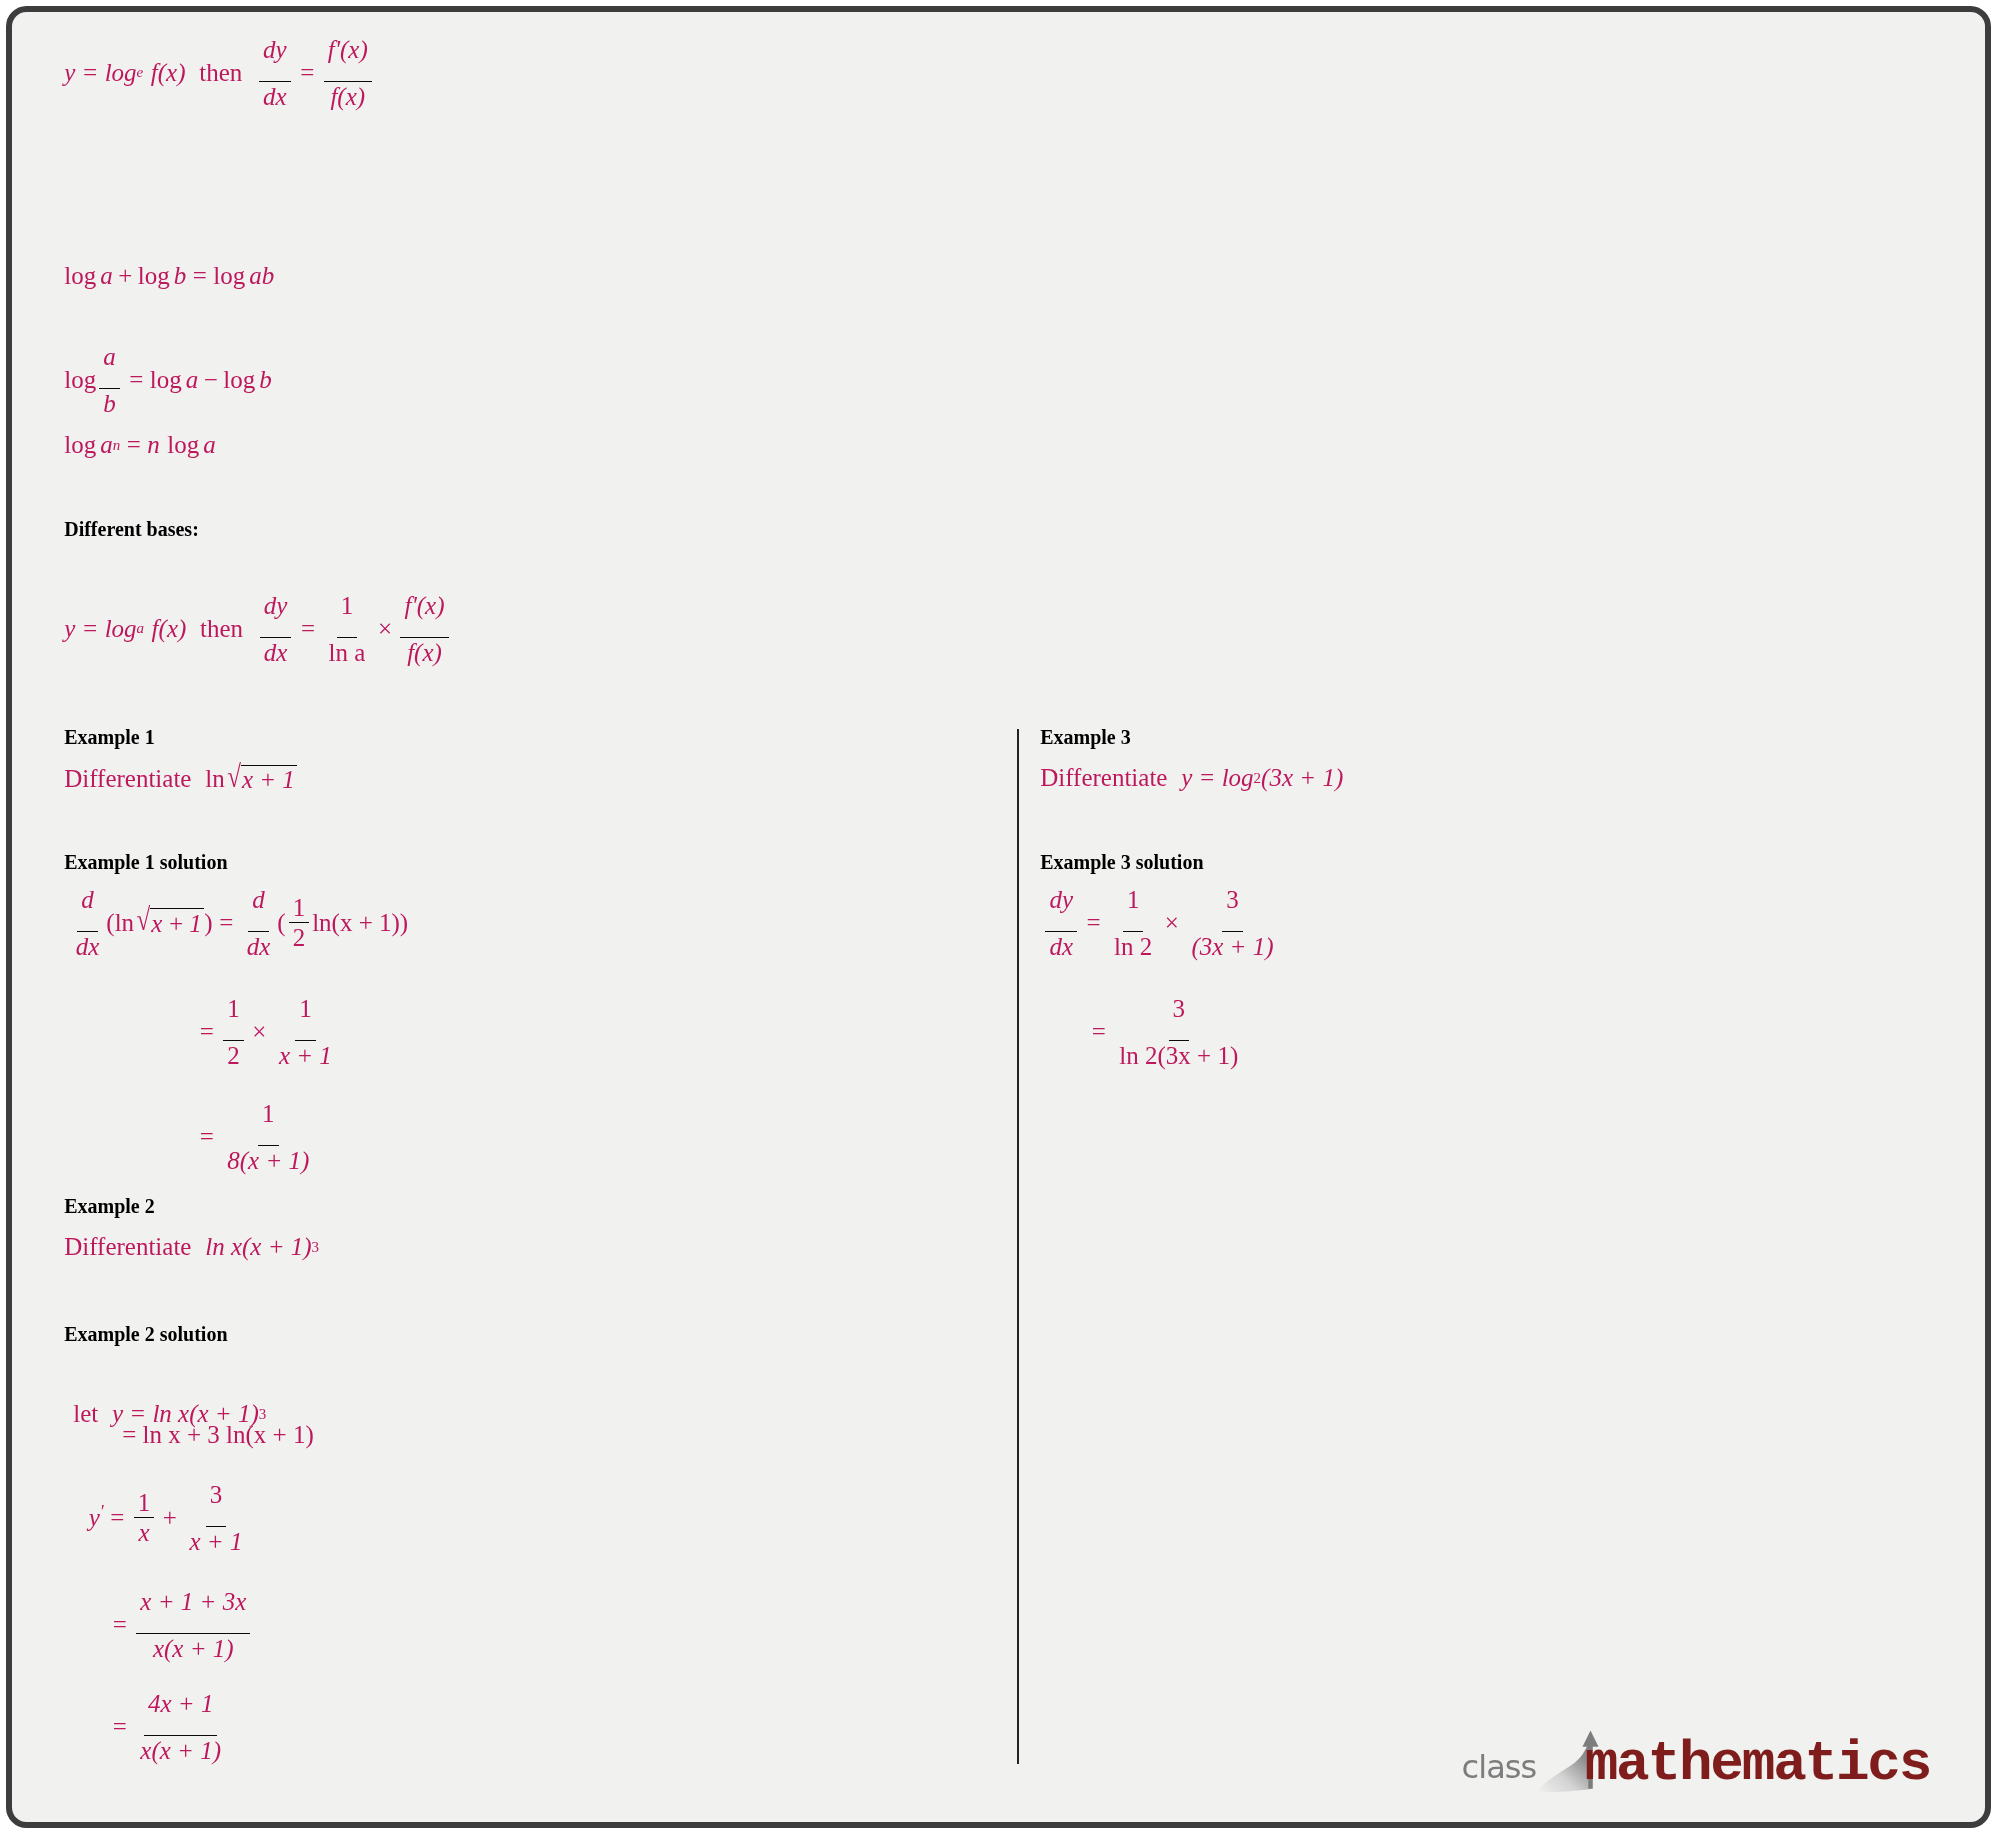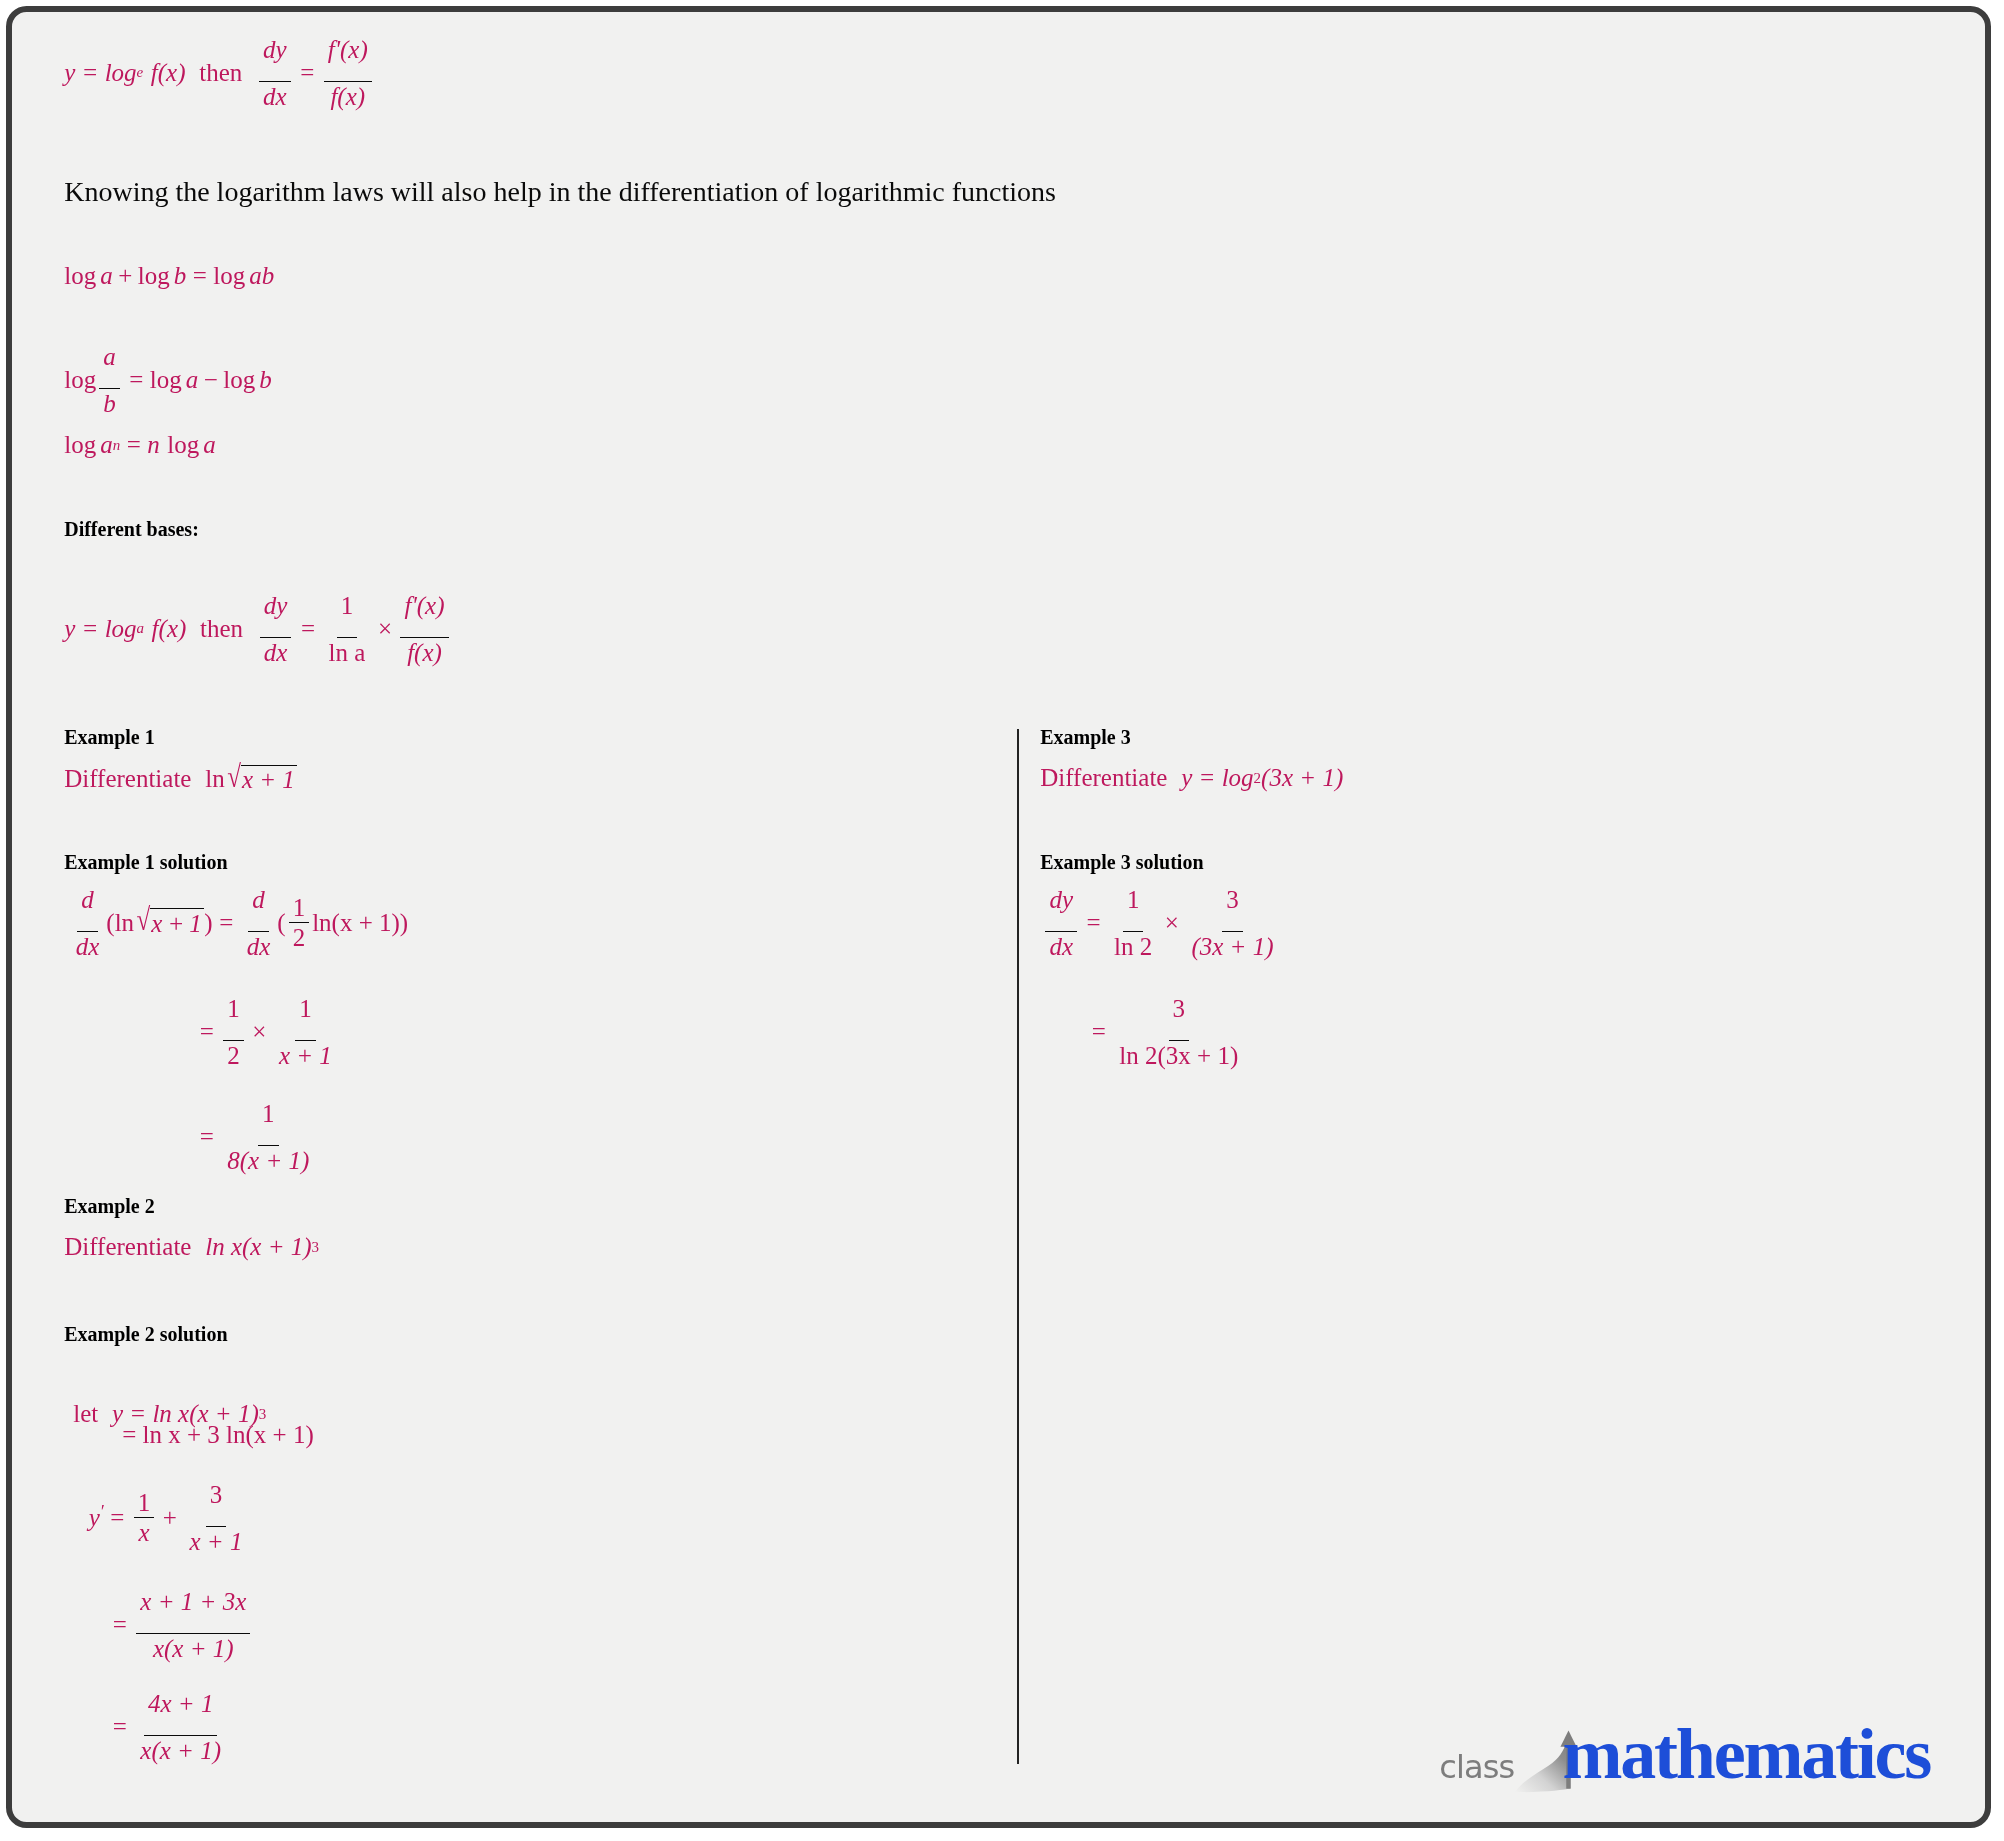--- a/index.html
+++ b/index.html
@@ -135,24 +135,24 @@
     font-family: "DejaVu Sans", sans-serif;
     font-weight: normal;
     font-size: 32px;
     color: #7d7d7d;
     letter-spacing: -0.9px;
     position: relative;
     bottom: 8px;
   }
   #logo .swoosh { position: relative; width: 67px; height: 67px; }
   #logo .word-math {
-    font-family: Liberation Serif, serif;
+    font-family: Liberation Mono, monospace;
     font-weight: bold;
-    font-size: 72px;
-    color: #1d4ed8;
+    font-size: 56px;
+    color: #7f1d1d;
     letter-spacing: -2.2px;
     position: relative;
     bottom: -2.7px;
     margin-left: -18.7px;
   }
 </style>
 </head>
 <body>
 
 <div id="page">
@@ -170,21 +170,20 @@
         <span class="num it">dy</span>
         <span class="den it">dx</span>
       </span>
       <span class="eq up">=</span>
       <span class="frac">
         <span class="num it">f'(x)</span>
         <span class="den it">f(x)</span>
       </span>
     </div>
 
-    <div class="blk bodytext" style="left:0; top:142px;">Knowing the logarithm laws will also help in the differentiation of logarithmic functions</div>
 
     <div class="blk mathline" style="left:0; top:228px;">
       <span class="up">log</span>
         <span class="spn"></span>
         <span class="it">a</span>
       <span class="op up">+</span>
       <span class="up">log</span>
         <span class="spn"></span>
         <span class="it">b</span>
       <span class="eq up">=</span>

